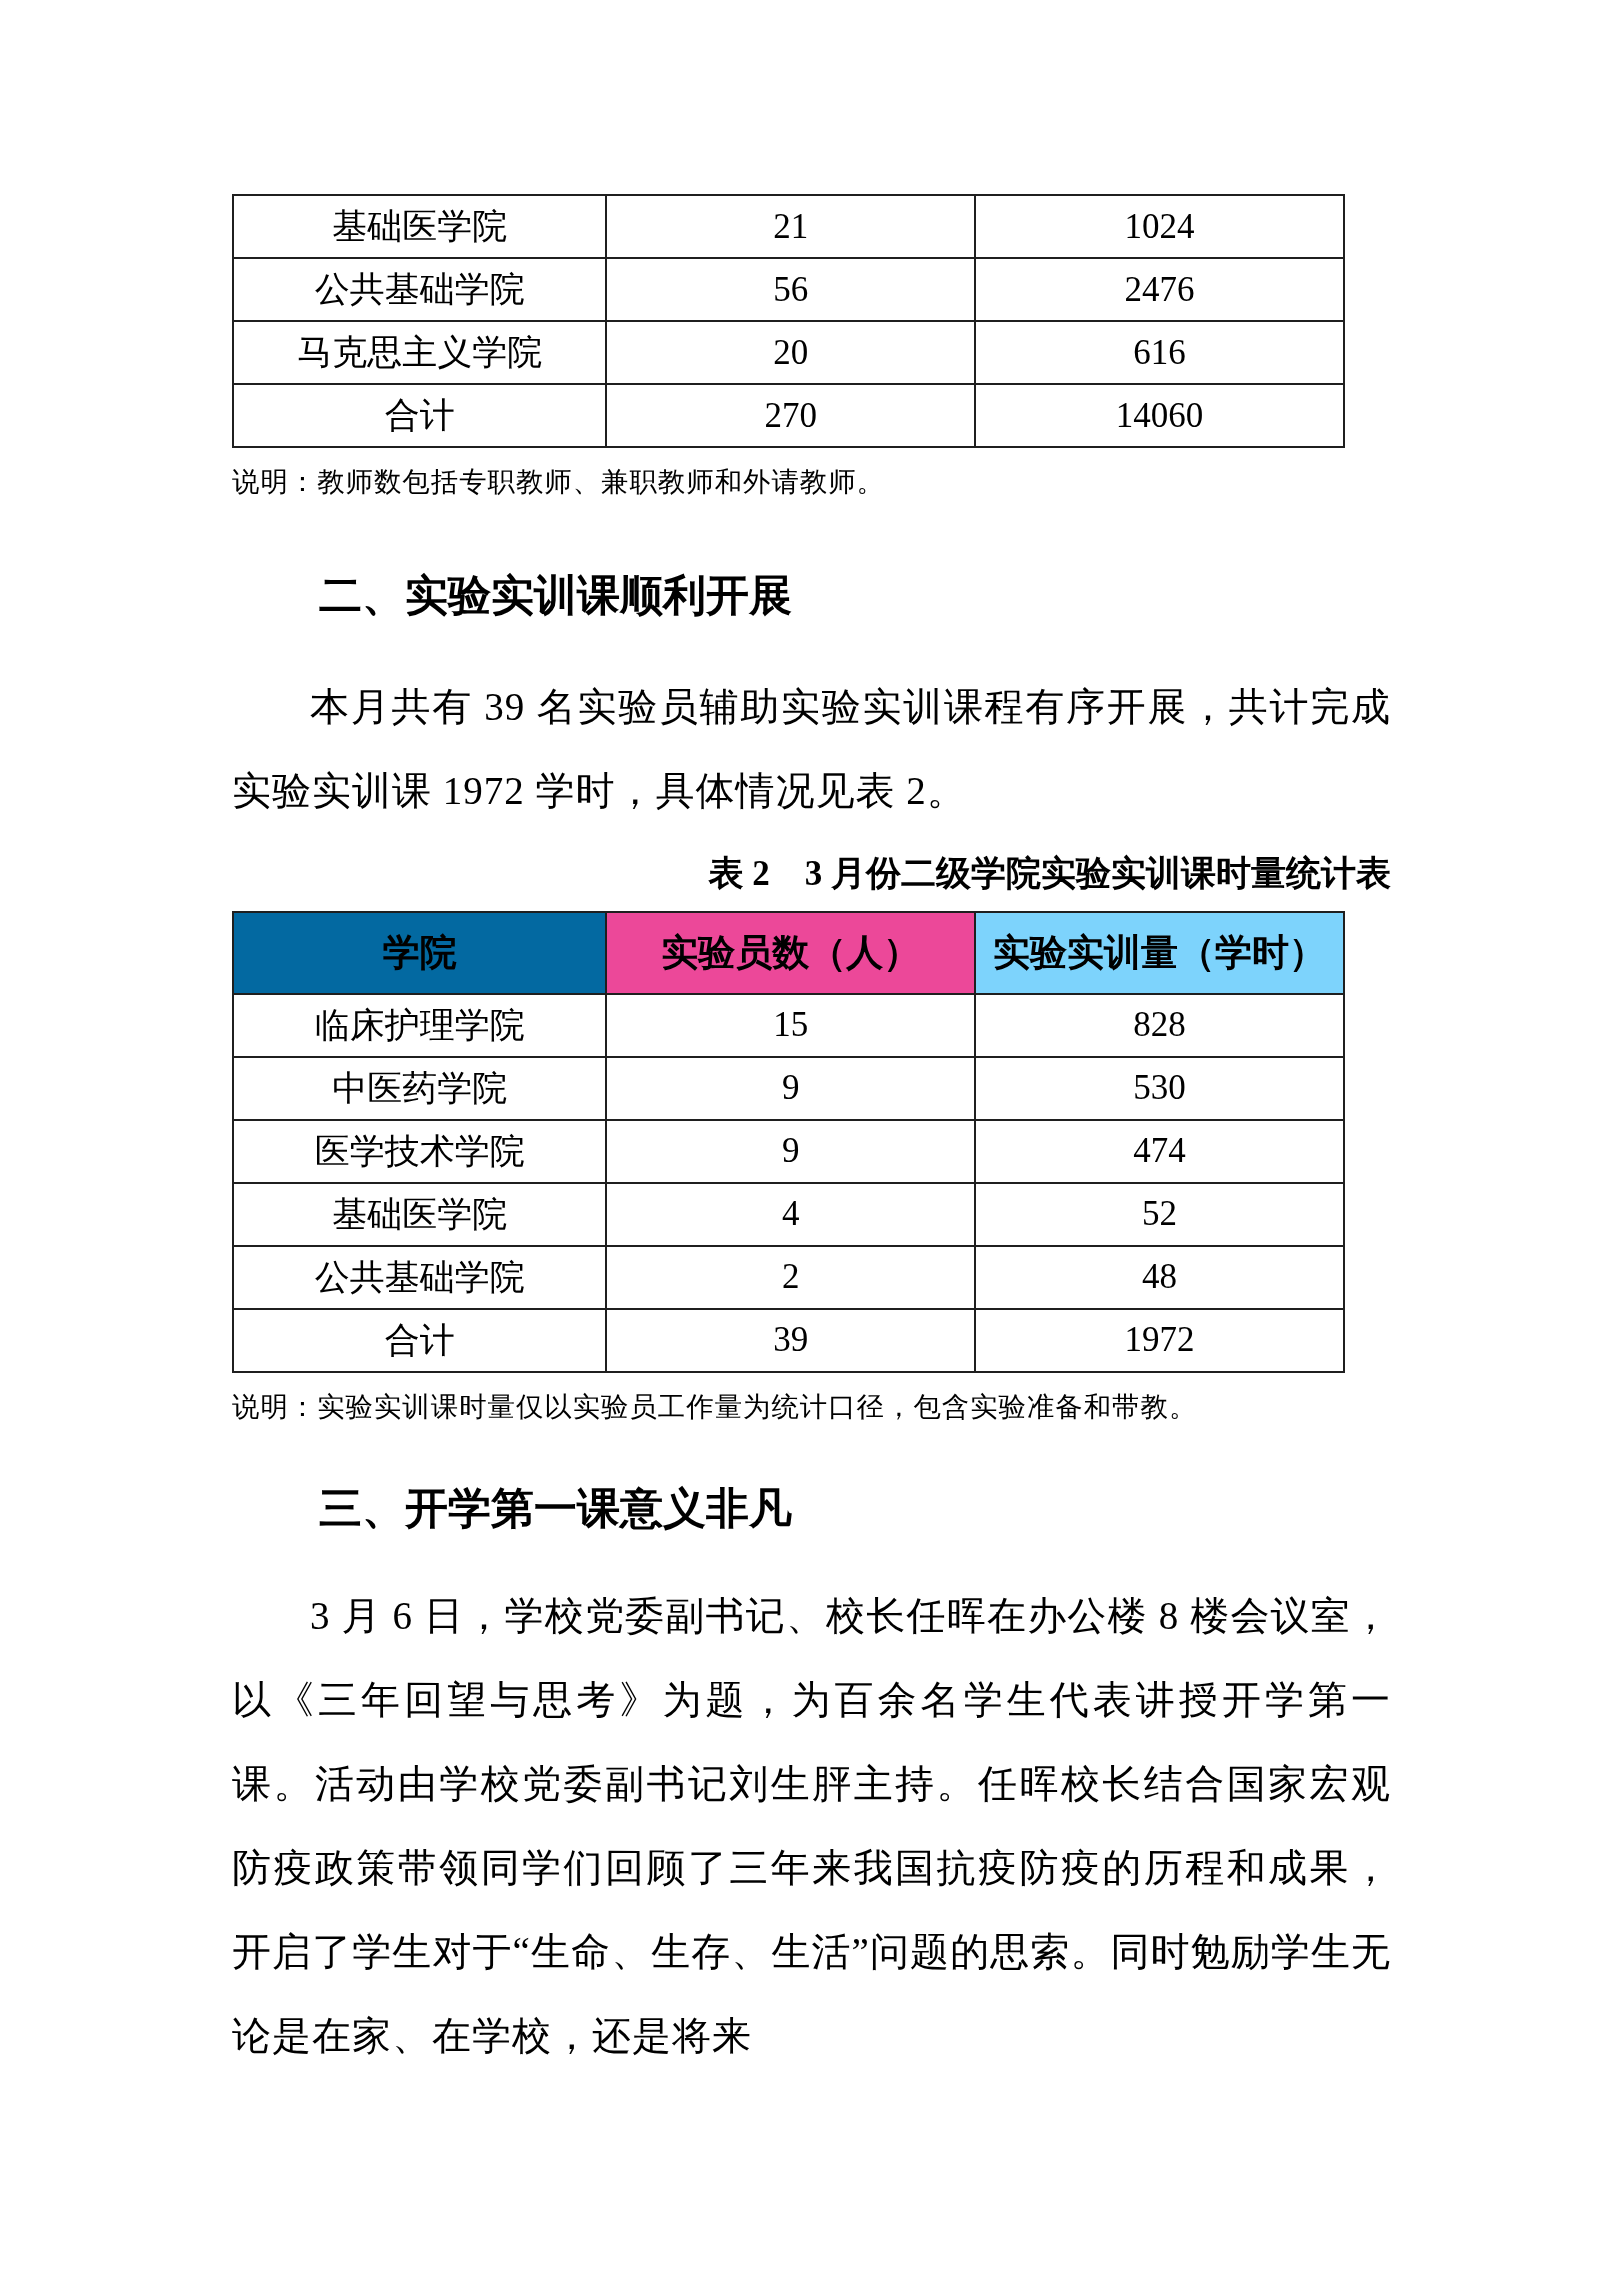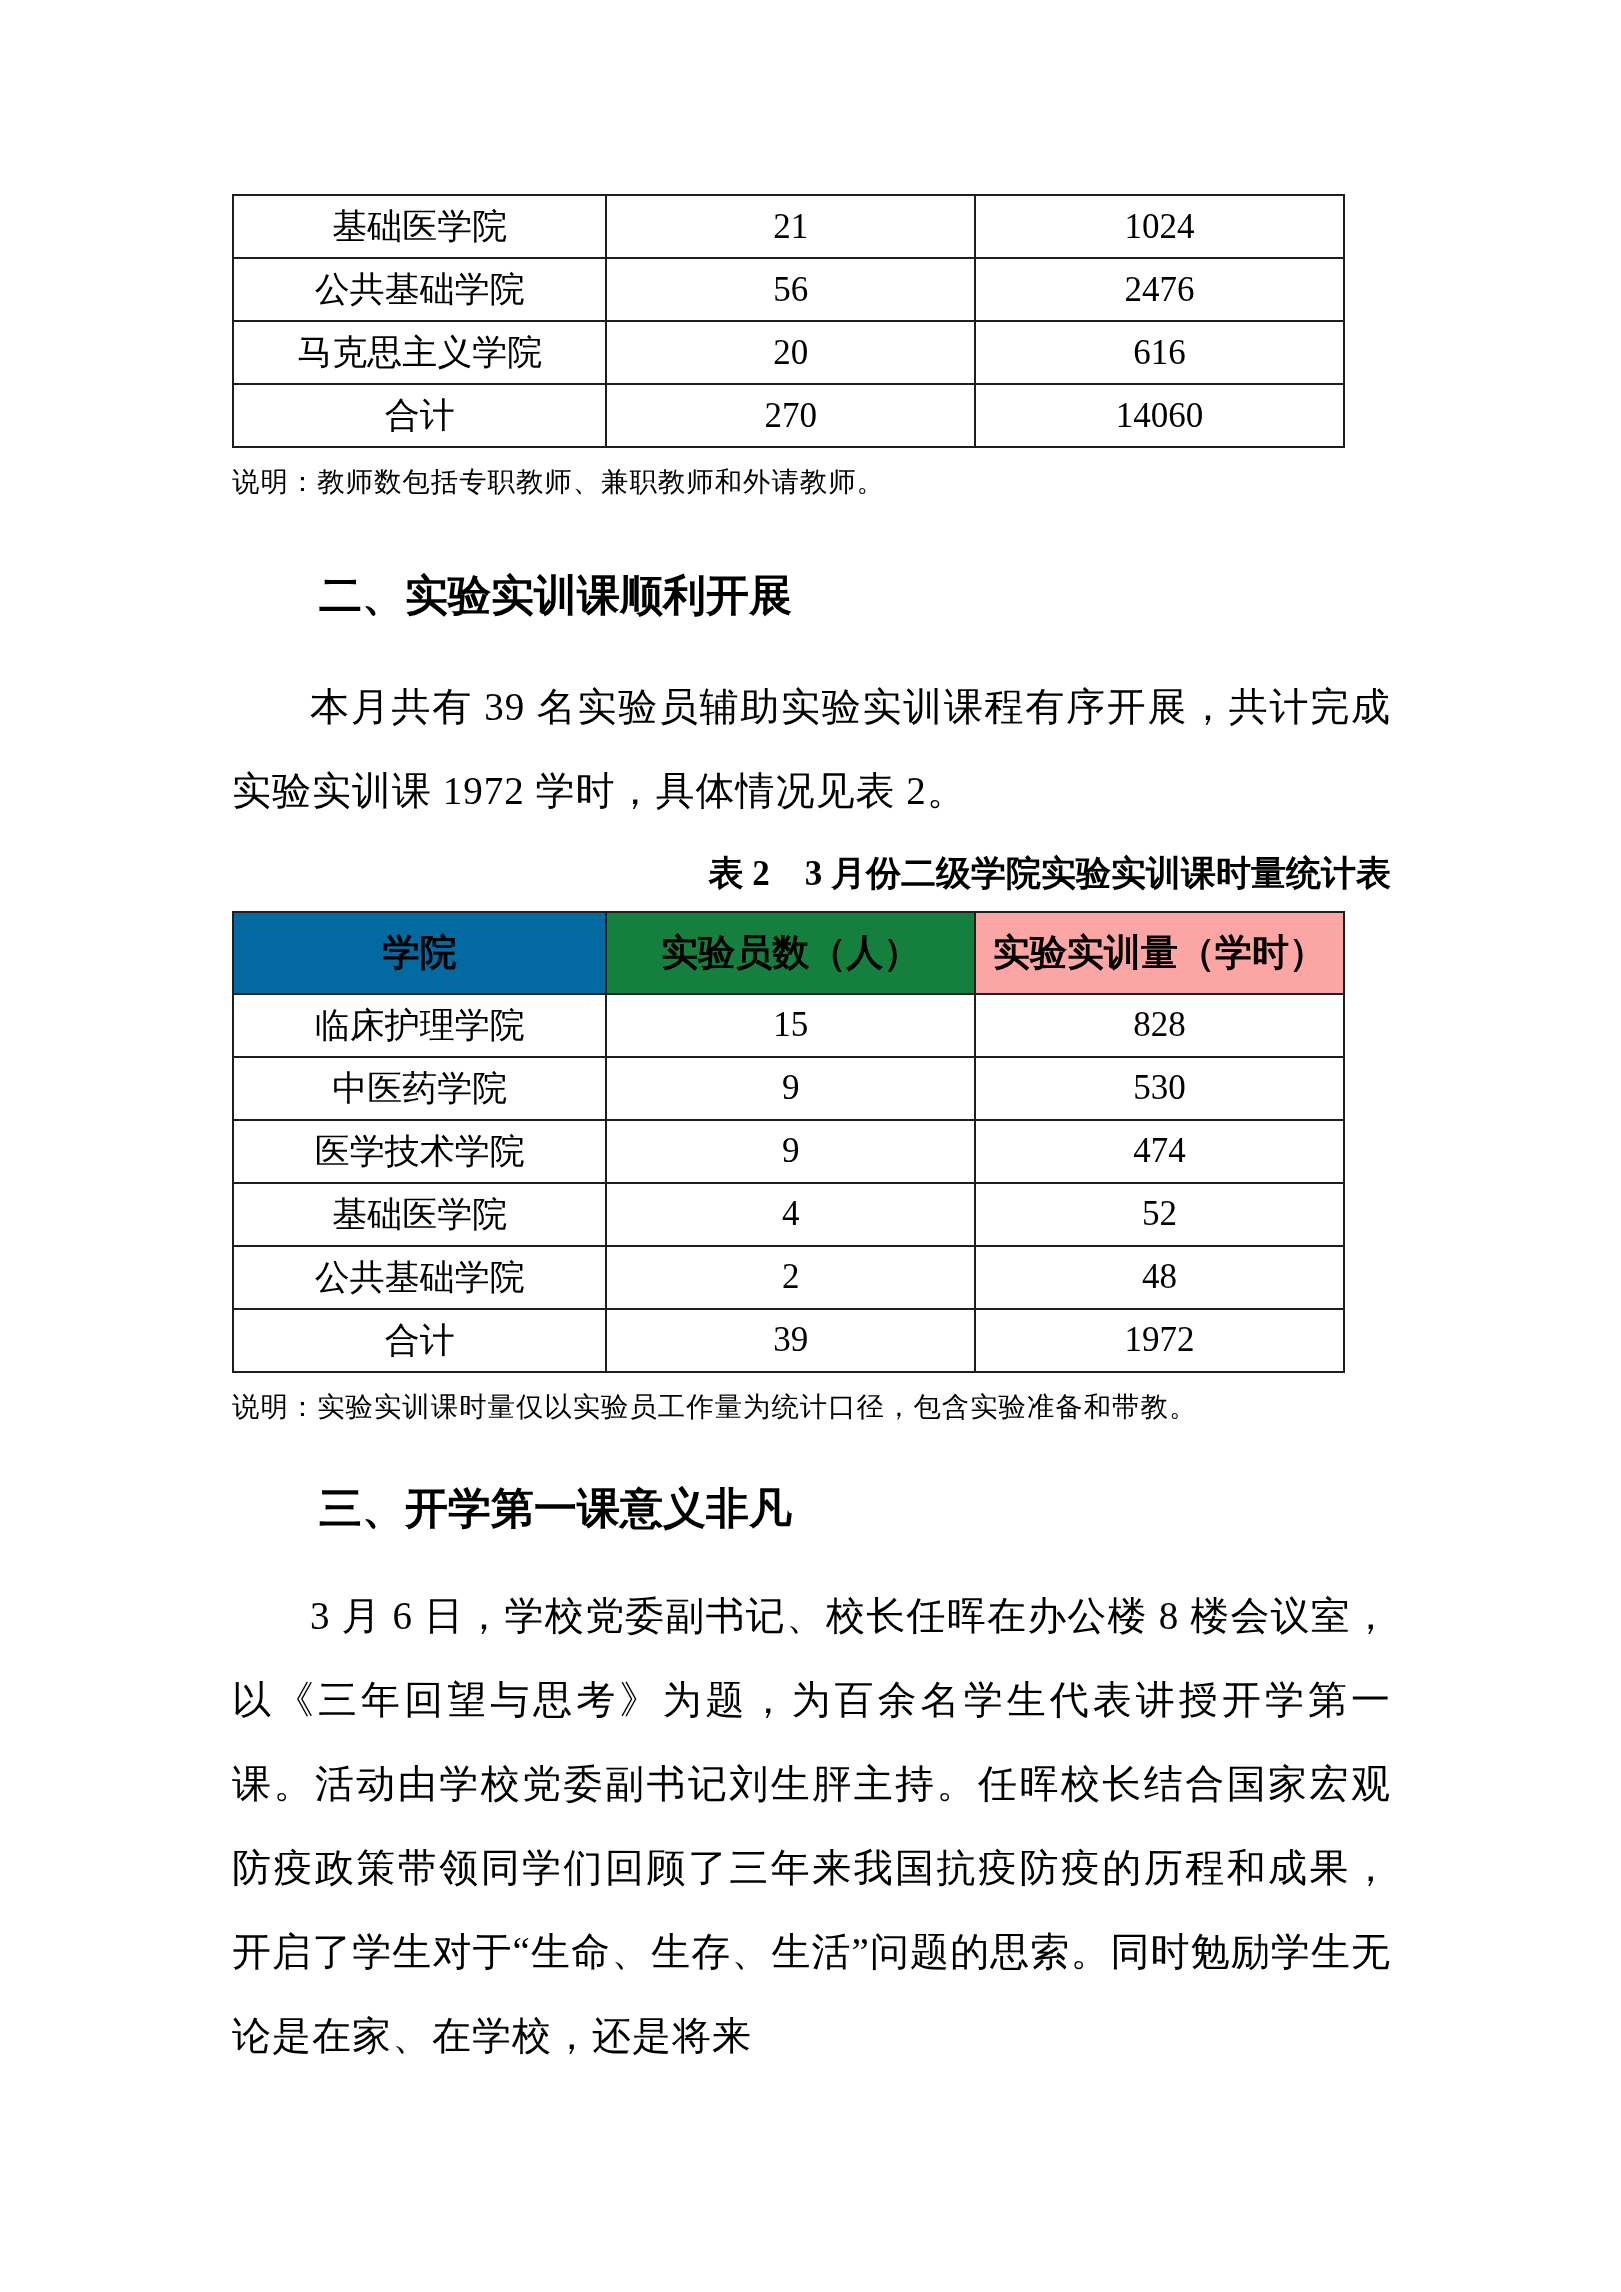--- a/index.html
+++ b/index.html
@@ -121,22 +121,22 @@
 
   <table id="table2" class="doc-table">
     <colgroup>
         <col class="col-a">
         <col class="col-b">
         <col class="col-c">
       </colgroup>
     <thead>
       <tr class="t2head">
         <th style="background: #0369a1;">学院</th>
-        <th style="background: #15803d; font-family: Liberation Serif, serif;">实验员数（人）</th>
-        <th style="background: #fca5a5; margin-top: 24px;">实验实训量（学时）</th>
+        <th style="background: #ec4899; font-family: Liberation Serif, serif;">实验员数（人）</th>
+        <th style="background: #7dd3fc; margin-top: 24px;">实验实训量（学时）</th>
       </tr>
     </thead>
     <tbody>
       <tr>
         <td>临床护理学院</td>
         <td>15</td>
         <td>828</td>
       </tr>
       <tr>
         <td>中医药学院</td>

